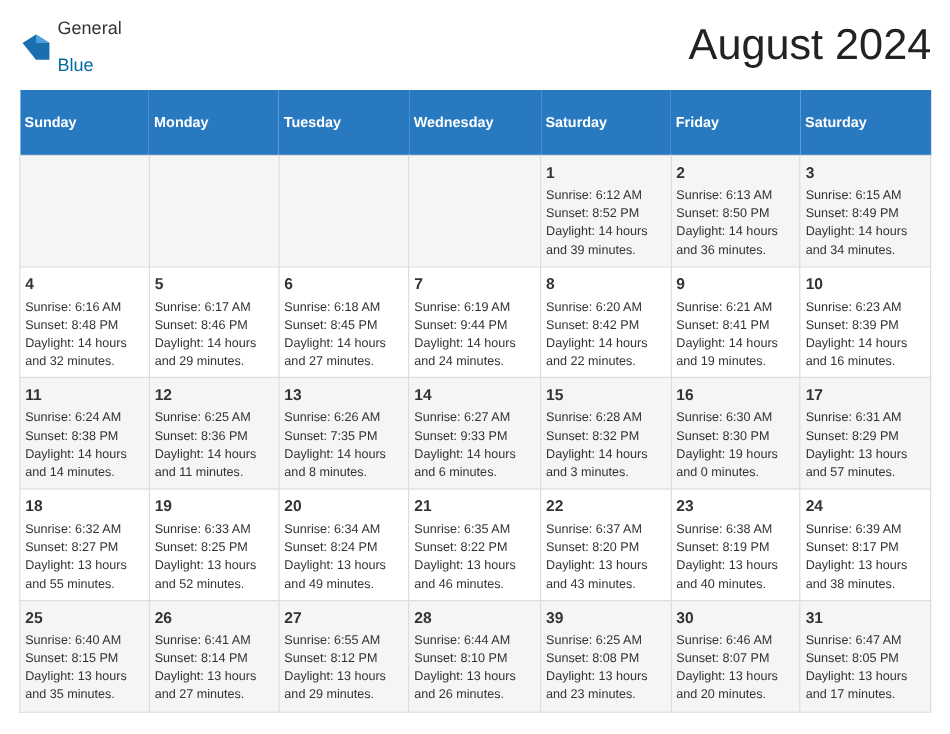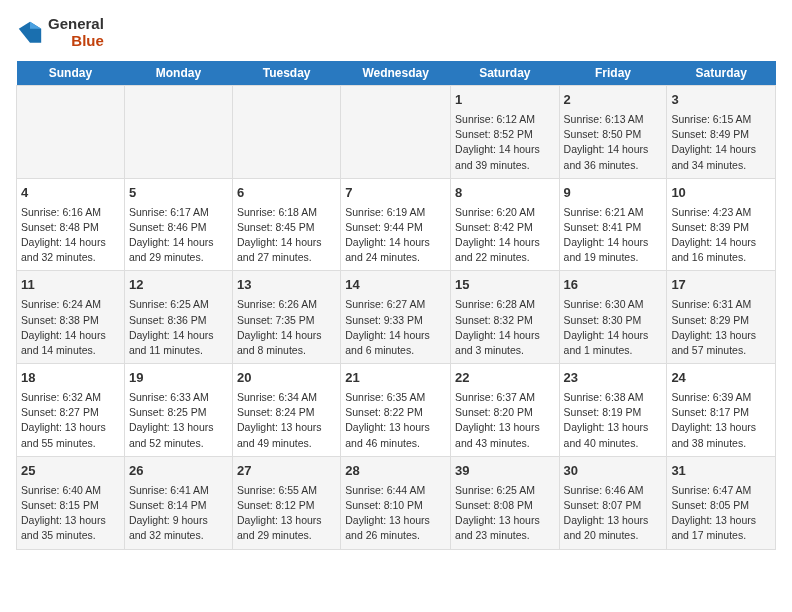--- a/index.html
+++ b/index.html
@@ -18,25 +18,26 @@
     }
     .logo {
       display: flex;
       align-items: center;
       gap: 4px;
     }
     .logo-text {
       display: flex;
       flex-direction: column;
       font-size: 15px;
-      font-weight: bold;
+      font-weight: normal;
       line-height: 1.1;
+      gap: 14px;
     }
     .logo-text .general { color: #333; }
-    .logo-text .blue { color: #c2410c; text-align: right; }
+    .logo-text .blue { color: #0369a1; }
     .logo-icon {
       width: 28px;
       height: 28px;
     }
     .title-block {
       text-align: right;
     }
     .title-block h1 {
       font-size: 36px;
       font-weight: normal;
@@ -47,22 +48,22 @@
       color: #555;
     }
     table {
       width: 100%;
       border-collapse: collapse;
       font-size: 11px;
     }
     thead tr th {
       background-color: #2979c0;
       color: #fff;
-      padding: 5px 4px;
-      text-align: center;
+      padding: 20px 4px;
+      text-align: left;
       font-size: 12px;
       font-weight: bold;
     }
     tbody tr td {
       vertical-align: top;
       padding: 5px 4px;
       border: 1px solid #ddd;
       color: #333;
       line-height: 1.45;
       width: 113px;
@@ -92,20 +93,21 @@
     <svg class="logo-icon" viewBox="0 0 40 40">
       <polygon points="20,4 36,14 36,34 20,34 4,14" fill="#1a6faf"></polygon>
       <polygon points="20,4 36,14 20,14" fill="#4aa0e0"></polygon>
     </svg>
     <div class="logo-text">
       <span class="general">General</span>
       <span class="blue">Blue</span>
     </div>
   </div>
   <div class="title-block">
+    <h1>August 2024</h1>
   </div>
 </div>
 
 <table>
   <thead>
     <tr>
     <th>Sunday</th>
         <th>Monday</th>
         <th>Tuesday</th>
         <th>Wednesday</th>
@@ -171,21 +173,21 @@
           <div class="cell-text">Daylight: 14 hours and 22 minutes.</div>
         </td>
         <td>
           <span class="date-num">9</span>
           <div class="cell-text">Sunrise: 6:21 AM</div>
           <div class="cell-text">Sunset: 8:41 PM</div>
           <div class="cell-text">Daylight: 14 hours and 19 minutes.</div>
         </td>
         <td>
           <span class="date-num">10</span>
-          <div class="cell-text">Sunrise: 4:23 AM</div>
+          <div class="cell-text">Sunrise: 6:23 AM</div>
           <div class="cell-text">Sunset: 8:39 PM</div>
           <div class="cell-text">Daylight: 14 hours and 16 minutes.</div>
         </td>
       </tr>
       <tr>
         <td>
           <span class="date-num">11</span>
           <div class="cell-text">Sunrise: 6:24 AM</div>
           <div class="cell-text">Sunset: 8:38 PM</div>
           <div class="cell-text">Daylight: 14 hours and 14 minutes.</div>
@@ -211,21 +213,21 @@
         <td>
           <span class="date-num">15</span>
           <div class="cell-text">Sunrise: 6:28 AM</div>
           <div class="cell-text">Sunset: 8:32 PM</div>
           <div class="cell-text">Daylight: 14 hours and 3 minutes.</div>
         </td>
         <td>
           <span class="date-num">16</span>
           <div class="cell-text">Sunrise: 6:30 AM</div>
           <div class="cell-text">Sunset: 8:30 PM</div>
-          <div class="cell-text">Daylight: 14 hours and 1 minutes.</div>
+          <div class="cell-text">Daylight: 19 hours and 0 minutes.</div>
         </td>
         <td>
           <span class="date-num">17</span>
           <div class="cell-text">Sunrise: 6:31 AM</div>
           <div class="cell-text">Sunset: 8:29 PM</div>
           <div class="cell-text">Daylight: 13 hours and 57 minutes.</div>
         </td>
       </tr>
       <tr>
         <td>
@@ -275,21 +277,21 @@
         <td>
           <span class="date-num">25</span>
           <div class="cell-text">Sunrise: 6:40 AM</div>
           <div class="cell-text">Sunset: 8:15 PM</div>
           <div class="cell-text">Daylight: 13 hours and 35 minutes.</div>
         </td>
         <td>
           <span class="date-num">26</span>
           <div class="cell-text">Sunrise: 6:41 AM</div>
           <div class="cell-text">Sunset: 8:14 PM</div>
-          <div class="cell-text">Daylight: 9 hours and 32 minutes.</div>
+          <div class="cell-text">Daylight: 13 hours and 27 minutes.</div>
         </td>
         <td>
           <span class="date-num">27</span>
           <div class="cell-text">Sunrise: 6:55 AM</div>
           <div class="cell-text">Sunset: 8:12 PM</div>
           <div class="cell-text">Daylight: 13 hours and 29 minutes.</div>
         </td>
         <td>
           <span class="date-num">28</span>
           <div class="cell-text">Sunrise: 6:44 AM</div>

